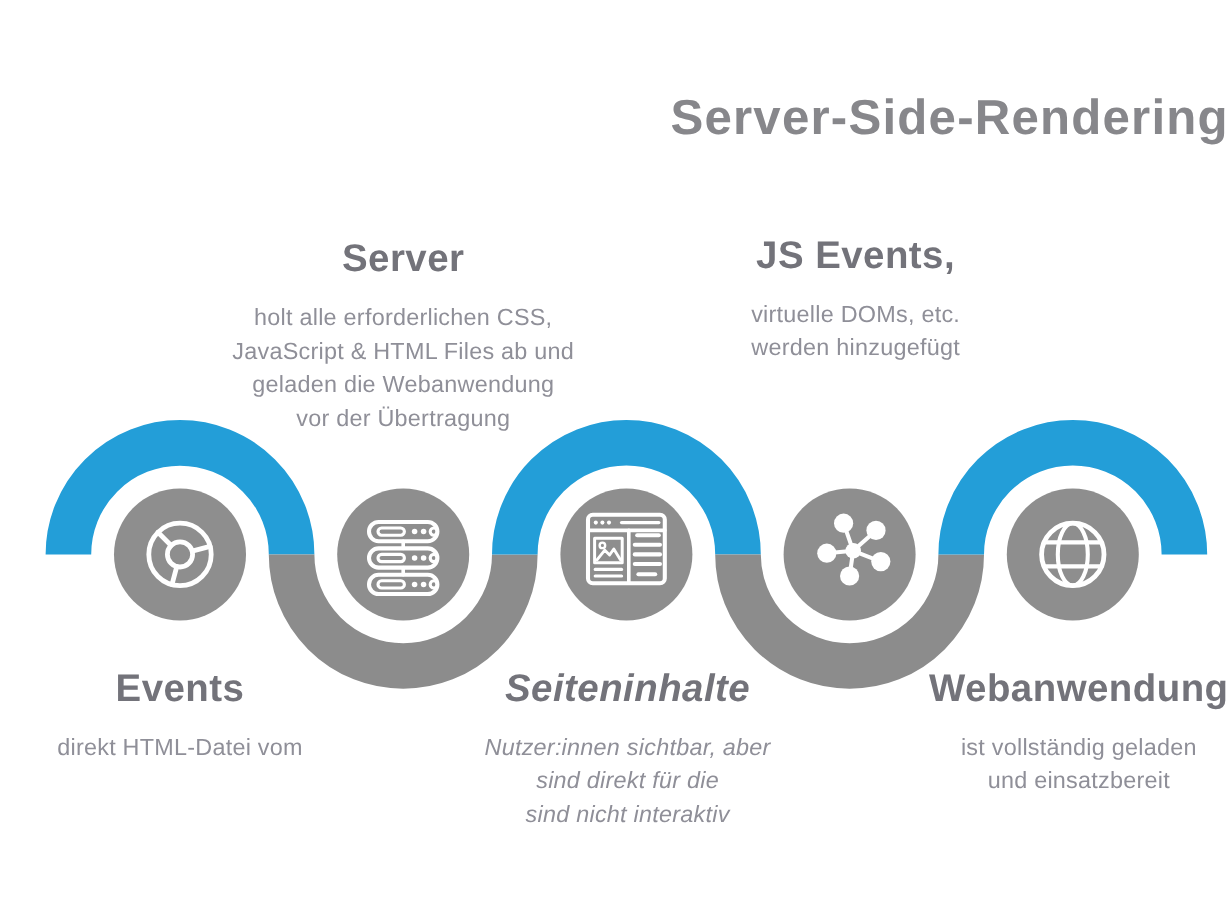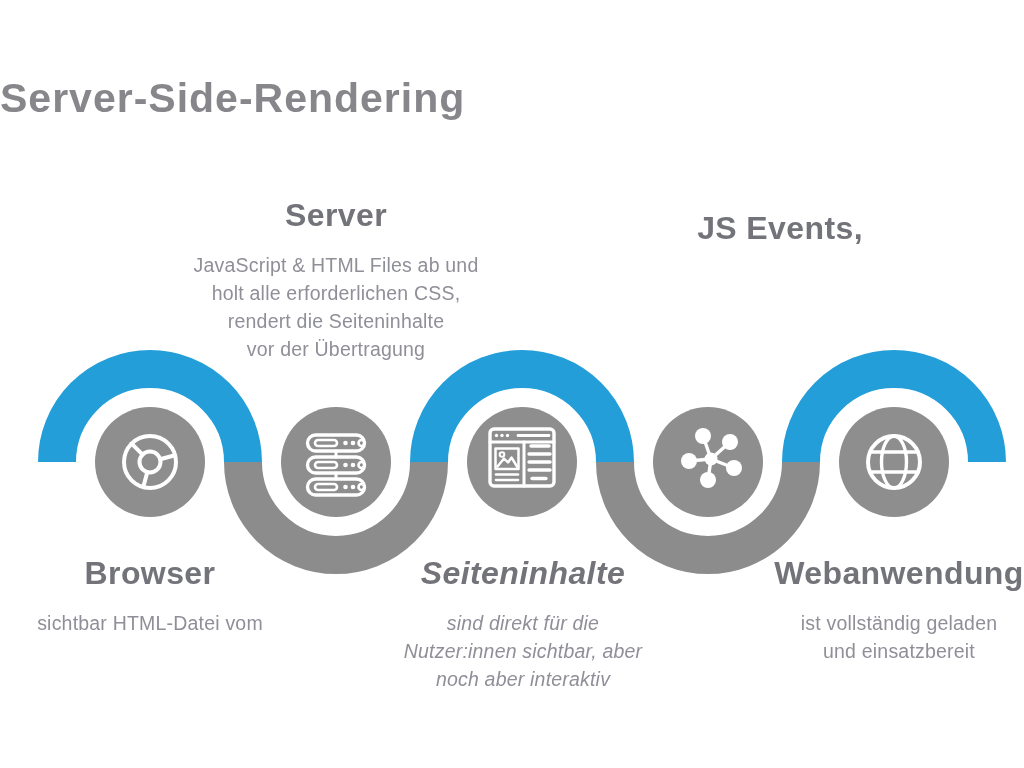--- a/index.html
+++ b/index.html
@@ -16,21 +16,21 @@
   html,body{background:var(--bg);}
   .stage{
     position:relative;
     width:1024px;height:768px;
     background:var(--bg);
     overflow:hidden;
     font-family:"Liberation Sans","DejaVu Sans",sans-serif;
   }
   .page-title{
     position:absolute;top:74px;left:0;width:1024px;
-    text-align:left;
+    text-align:right;
     font-size:41px;line-height:48px;font-weight:800;
     letter-spacing:1px;
     color:var(--title);
   }
   .wave-svg{position:absolute;top:0;left:0;}
   .arc{fill:none;stroke-width:38px;stroke-linecap:butt;}
   .arc-blue{stroke:var(--blue);}
   .arc-gray{stroke:var(--gray);}
   .node-circle{fill:var(--circle);}
   .ic{stroke:var(--icon);fill:none;stroke-linecap:round;stroke-linejoin:round;}
@@ -43,21 +43,21 @@
   }
   .step-desc{margin-top:20px;}
   .desc-line{
     font-size:19.5px;line-height:28px;font-weight:400;
     letter-spacing:0.2px;
     color:var(--body);
   }
   .label-browser{left:20px;top:557px;width:260px;}
   .label-server{left:176px;top:199px;width:320px;}
   .label-seiteninhalte{left:373px;top:557px;width:300px;font-style:italic;}
-  .label-jsevents{left:563px;top:212px;width:300px;text-align:right;}
+  .label-jsevents{left:563px;top:196px;width:300px;}
   .label-webanwendung{left:749px;top:557px;width:300px;}
 </style>
 </head>
 <body>
 
 <div class="stage">
 
   <div class="page-title">Server-Side-Rendering</div>
 
   <svg class="wave-svg" width="1024" height="768" viewBox="0 0 1024 768">
@@ -163,48 +163,50 @@
       <g>
         <circle class="ic" stroke-width="4" cx="894" cy="462" r="26"></circle>
         <ellipse class="ic" stroke-width="3.4" cx="894" cy="462" rx="12.5" ry="26"></ellipse>
         <line class="ic" stroke-width="3.4" x1="870" y1="452" x2="918" y2="452"></line>
         <line class="ic" stroke-width="3.4" x1="870" y1="472" x2="918" y2="472"></line>
       </g>
     </g>
   </svg>
 
   <div class="step-label label-browser">
-    <div class="step-heading">Browser</div>
-    <div class="step-desc">
-      <div class="desc-line">sichtbar HTML-Datei vom</div>
+    <div class="step-heading">Events</div>
+    <div class="step-desc">
+      <div class="desc-line">direkt HTML-Datei vom</div>
     </div>
   </div>
 
   <div class="step-label label-server">
     <div class="step-heading">Server</div>
     <div class="step-desc">
+      <div class="desc-line">holt alle erforderlichen CSS,</div>
       <div class="desc-line">JavaScript &amp; HTML Files ab und</div>
-      <div class="desc-line">holt alle erforderlichen CSS,</div>
-      <div class="desc-line">rendert die Seiteninhalte</div>
+      <div class="desc-line">geladen die Webanwendung</div>
       <div class="desc-line">vor der Übertragung</div>
     </div>
   </div>
 
   <div class="step-label label-seiteninhalte">
     <div class="step-heading">Seiteninhalte</div>
     <div class="step-desc">
+      <div class="desc-line">Nutzer:innen sichtbar, aber</div>
       <div class="desc-line">sind direkt für die</div>
-      <div class="desc-line">Nutzer:innen sichtbar, aber</div>
-      <div class="desc-line">noch aber interaktiv</div>
+      <div class="desc-line">sind nicht interaktiv</div>
     </div>
   </div>
 
   <div class="step-label label-jsevents">
     <div class="step-heading">JS Events,</div>
     <div class="step-desc">
+      <div class="desc-line">virtuelle DOMs, etc.</div>
+      <div class="desc-line">werden hinzugefügt</div>
     </div>
   </div>
 
   <div class="step-label label-webanwendung">
     <div class="step-heading">Webanwendung</div>
     <div class="step-desc">
       <div class="desc-line">ist vollständig geladen</div>
       <div class="desc-line">und einsatzbereit</div>
     </div>
   </div>

